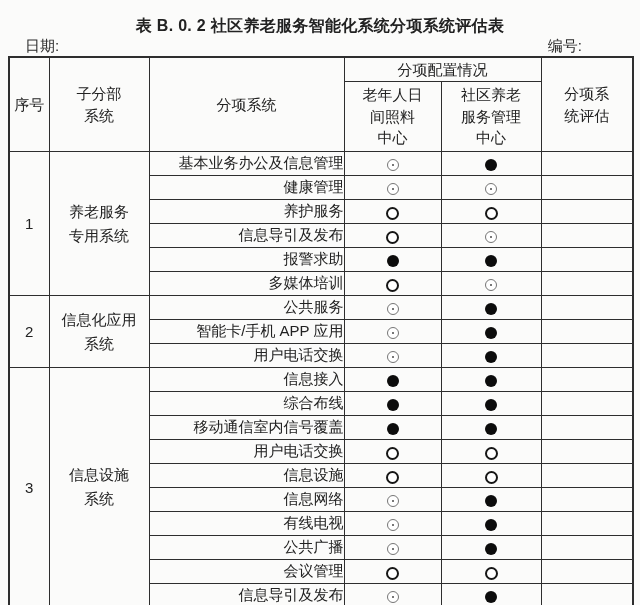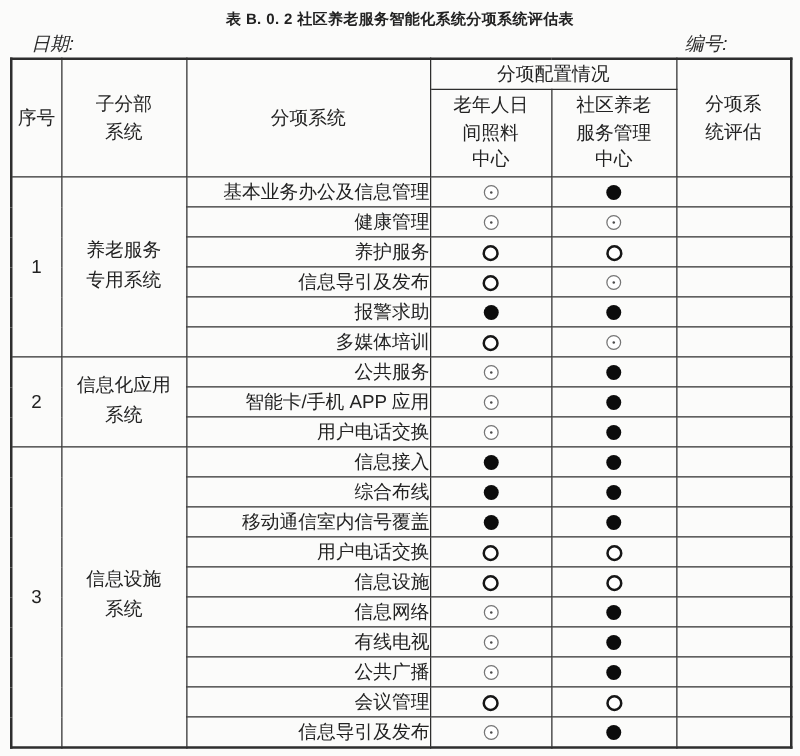--- a/index.html
+++ b/index.html
@@ -7,38 +7,37 @@
     width:640px; height:605px;
     background:#fbfbfa;
     font-family:"Liberation Sans", sans-serif;
     color:#1c1c1c;
     -webkit-font-smoothing:antialiased;
   }
   .page { width:640px; height:605px; overflow:hidden; }
 
   .doc-title {
     text-align:center;
-    font-size:12px;
+    font-size:16px;
     font-weight:bold;
-    padding-top:5px;
+    padding-top:15px;
     height:21px;
     line-height:21px;
     letter-spacing:0.3px;
     color:#222;
   }
 
   .meta-row {
     display:flex;
     justify-content:space-between;
     font-size:15px;
     height:19px;
     line-height:19px;
     padding:0 58px 1px 25px;
     color:#2a2a2a;
-    font-style:italic;
   }
 
   table.eval-table {
     border-collapse:collapse;
     table-layout:fixed;
     margin-left:8px;
     width:624px;
     border:2px solid #2e2e2e;
   }
   .eval-table th, .eval-table td {
@@ -50,21 +49,21 @@
     vertical-align:middle;
     color:#222;
     overflow:hidden;
   }
   .eval-table thead tr.hdr-top th { height:23px; }
   .eval-table thead tr.hdr-sub th { height:69px; }
   .eval-table th { white-space:pre-line; line-height:1.45; }
   .eval-table tbody tr { height:24px; }
 
   td.seq-cell  { white-space:pre-line; }
-  td.group-cell{ white-space:pre-line; line-height:1.6;font-family:Liberation Mono, monospace; }
+  td.group-cell{ white-space:pre-line; line-height:1.6; }
   td.label-cell{ text-align:right; padding-left:7px; }
 
   
   .sym { display:inline-block; vertical-align:middle; border-radius:50%; box-sizing:content-box; }
   .sym[data-symbol="filled-circle"] { width:12px; height:12px; background:#0c0c0c; }
   .sym[data-symbol="open-circle"]   { width:9px;  height:9px;  border:2px solid #161616; background:#fff; }
   .sym[data-symbol="dot-circle"]    { width:10px; height:10px; border:1px solid #757575; background:#fff; position:relative; }
   .sym[data-symbol="dot-circle"]::after {
     content:""; position:absolute; left:4px; top:4px;
     width:2px; height:2px; border-radius:50%; background:#4a4a4a;

